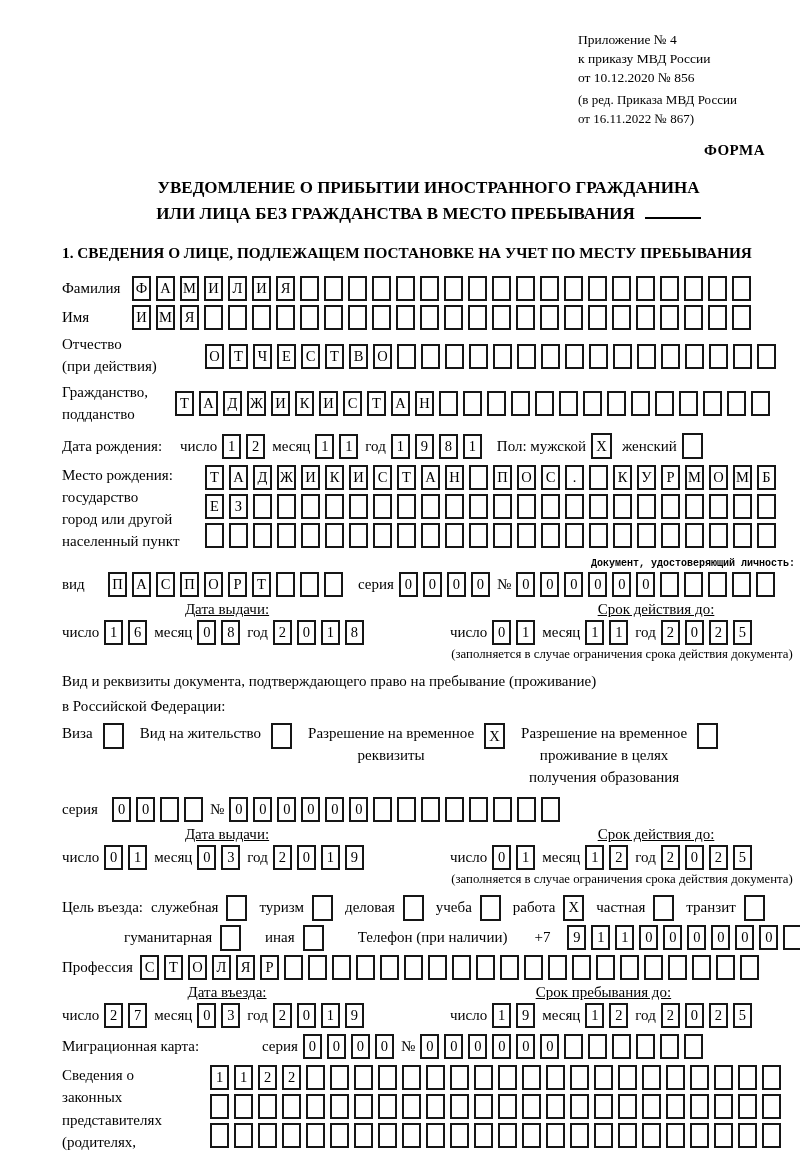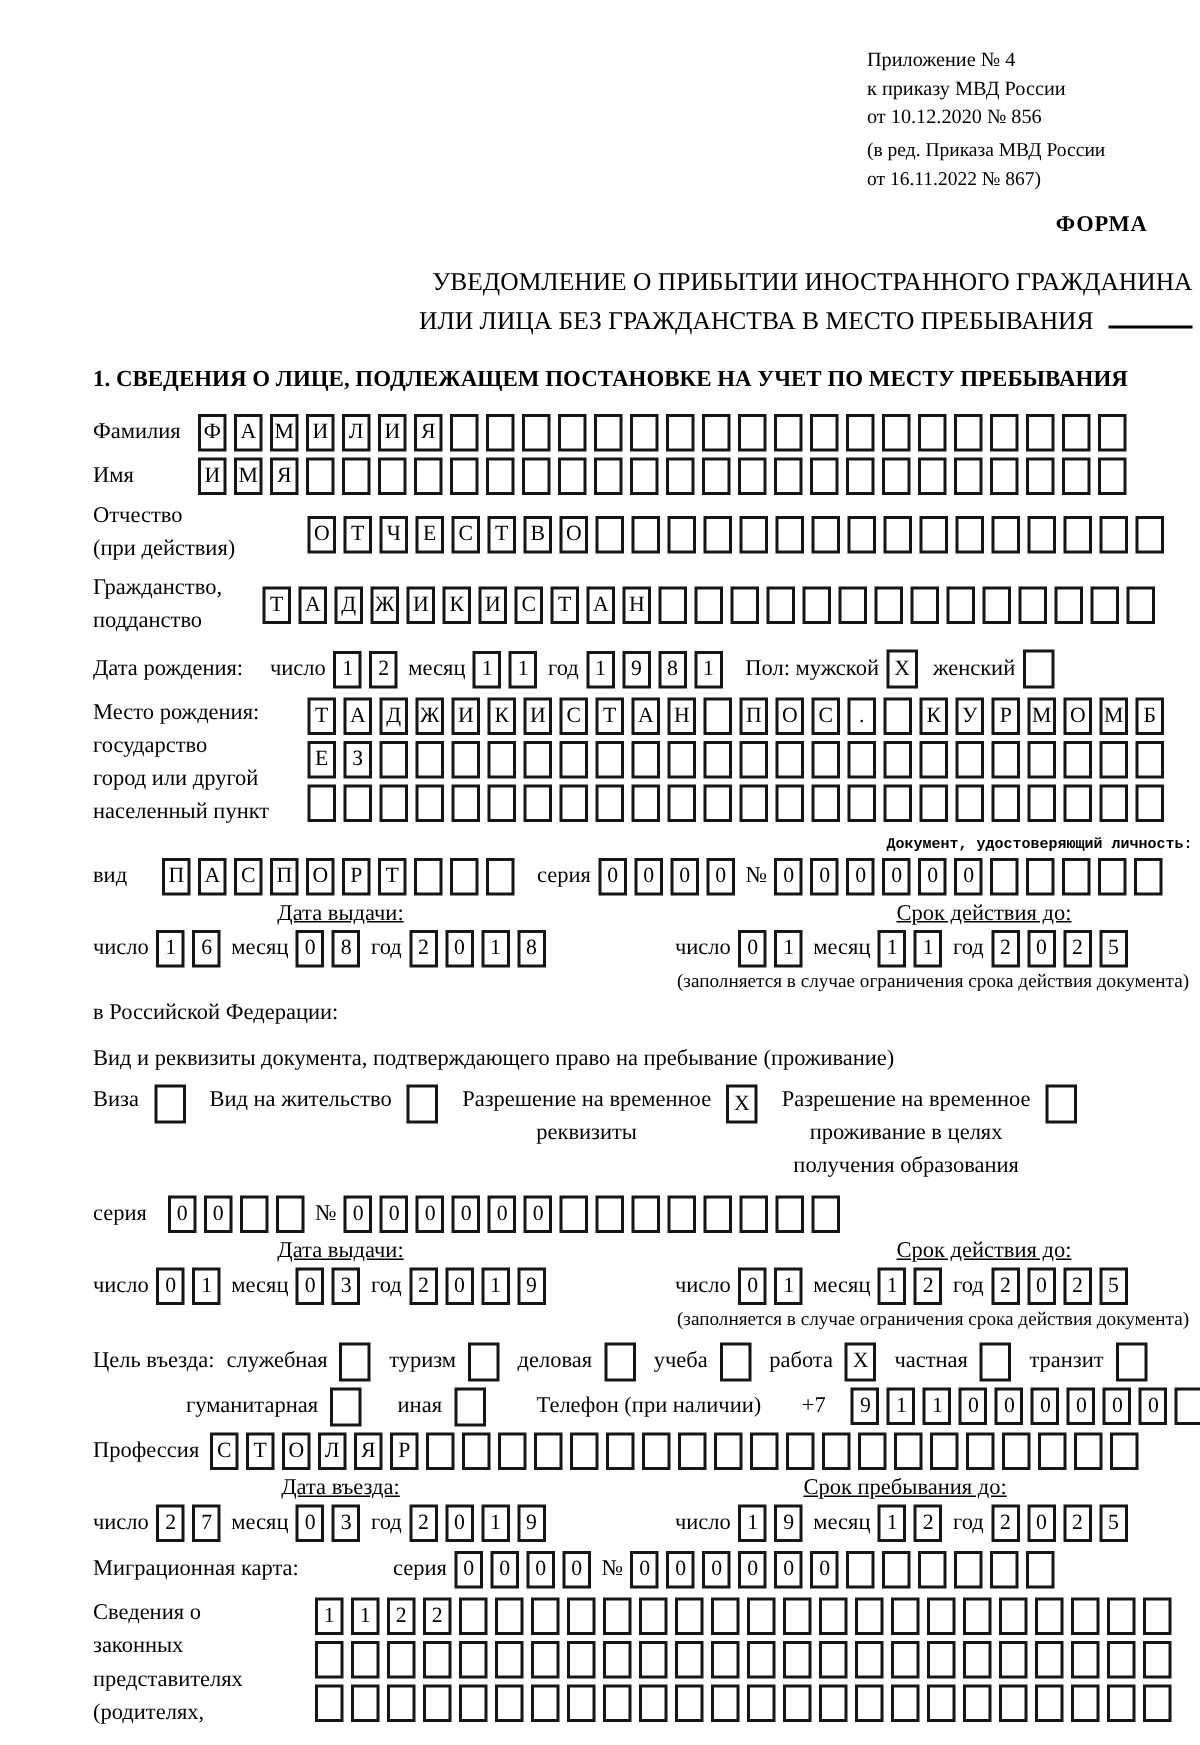--- a/index.html
+++ b/index.html
@@ -6,21 +6,21 @@
   html,body { background:#ffffff; }
   .page {
     width:800px; height:1156px; background:#ffffff; color:#000;
     font-family:"Liberation Serif","DejaVu Serif",serif;
     padding:30px 5px 10px 62px; overflow:hidden; position:relative;
   }
   
   .hdr { margin-left:516px; font-size:13.5px; line-height:1.42; }
   .hdr-ed { font-size:13px; margin-top:4px; line-height:1.42; }
   .forma { margin-top:14px; padding-right:30px; text-align:right; font-weight:bold; font-size:15px; letter-spacing:.5px; }
-  .title { margin-top:16px; text-align:right; font-weight:normal; font-size:17px; line-height:1.5; }
+  .title { margin-top:16px; text-align:center; font-weight:bold; font-size:17px; line-height:1.5; }
   .blank-line { display:inline-block; width:56px; border-bottom:2px solid #000; height:13px; margin-left:10px; }
   .sec1 { margin-top:18px; font-weight:bold; font-size:15.3px; }
 
   
   .row { display:flex; align-items:center; margin-top:4px; }
   .row.top { align-items:center; }
   .lbl { font-size:15px; flex:none; }
   .lblcol { flex:none; font-size:15px; line-height:1.45; }
   .w-name { width:70px; }
   .w-patr { width:143px; }
@@ -423,22 +423,22 @@
             <span class="cell">2</span>
             <span class="cell">0</span>
             <span class="cell">2</span>
             <span class="cell">5</span>
           </span>
       </div>
       <div class="dnote">(заполняется в случае ограничения срока действия документа)</div>
     </div>
   </div>
 
+  <div class="ptext">Вид и реквизиты документа, подтверждающего право на пребывание (проживание)</div>
   <div class="ptext" style="margin-top:2px;">в Российской Федерации:</div>
-  <div class="ptext">Вид и реквизиты документа, подтверждающего право на пребывание (проживание)</div>
 
   <div class="permit-row">
     <div class="pitem">
       <span class="plbl">Виза</span>
       <span class="cells cbx">
           <span class="cell"></span>
         </span>
     </div>
     <div class="pitem">
       <span class="plbl">Вид на жительство</span>

